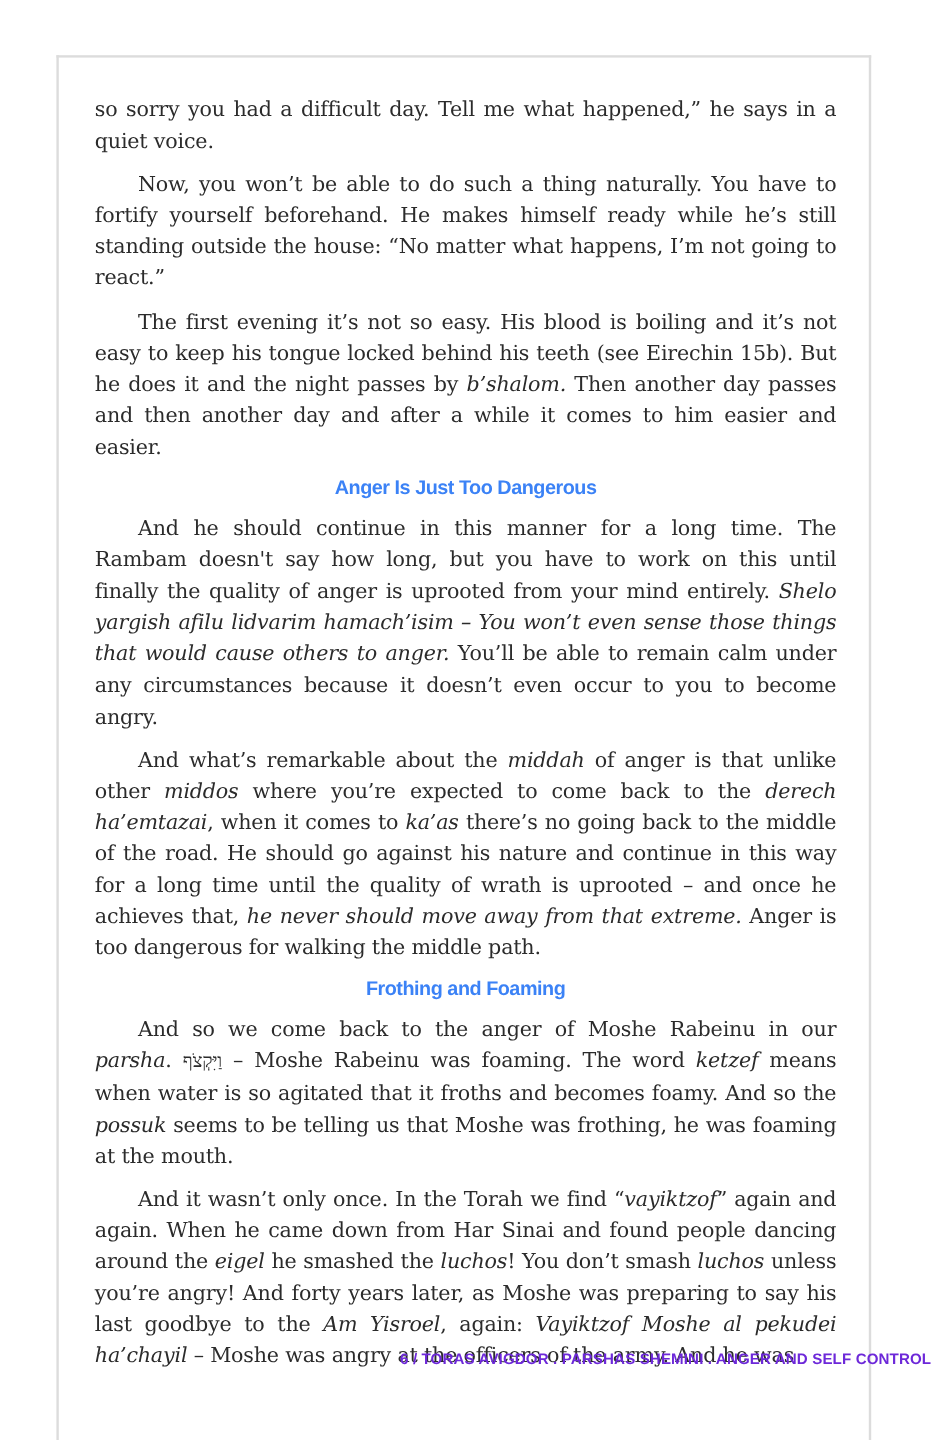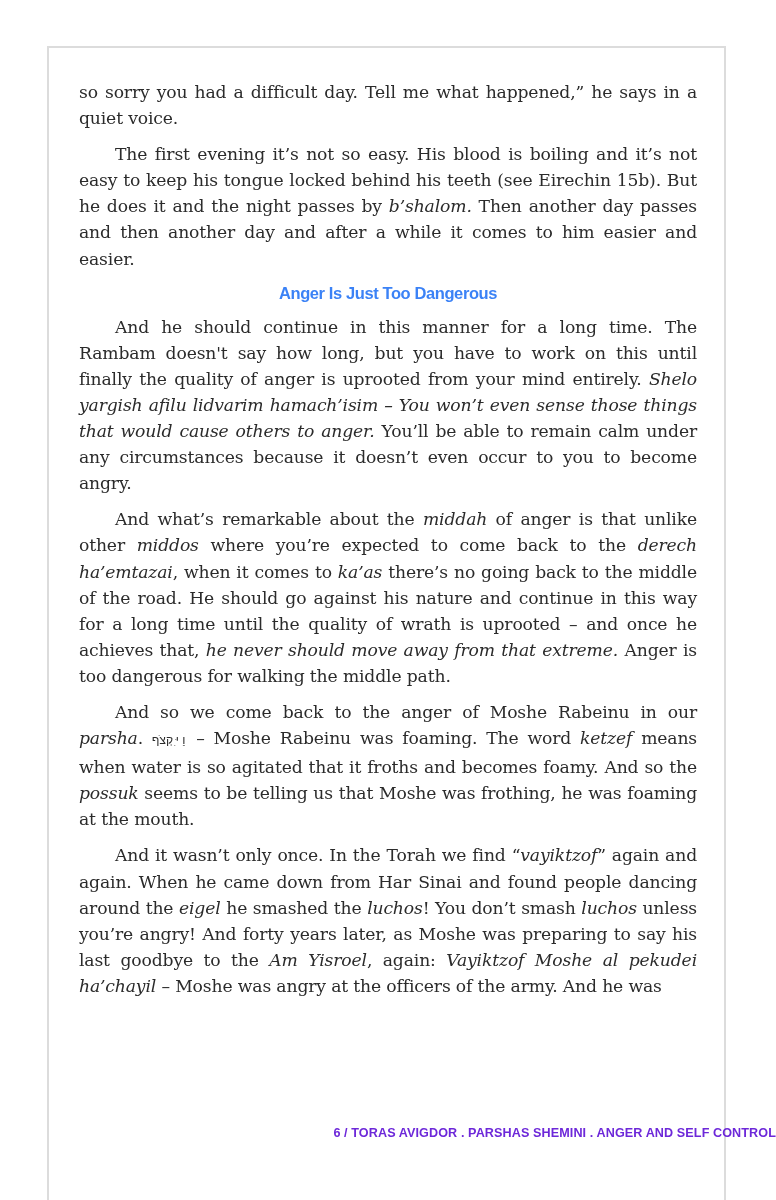--- a/index.html
+++ b/index.html
@@ -49,22 +49,22 @@
     font-weight: bold;
     font-size: 16.5px;
     line-height: 22px;
     text-align: center;
     margin: 5px 0 10px 0;
     color: #3b82f6;
     letter-spacing: -0.4px;
   }
   .content i { font-style: italic; }
   .heb {
-    font-family: Liberation Mono, monospace;
-    font-size: 12px;
+    font-family: Liberation Serif, serif;
+    font-size: 16px;
   }
   .footer {
     position: absolute;
     left: 0;
     width: 776px;
     top: 1126px;
     text-align: right;
     font-family: "Liberation Sans", "DejaVu Sans", sans-serif;
     font-weight: bold;
     font-size: 12.6px;
@@ -73,28 +73,30 @@
   }
 </style>
 </head>
 <body>
 
 <div class="page"></div>
 
 <div class="content">
   <div>
       <p class="noindent"><span>so sorry you had a difficult day. Tell me what happened,” he says in a quiet voice.</span></p>
+      <p><span>Now, you won’t be able to do such a thing naturally. You have to fortify yourself beforehand. He makes himself ready while he’s still standing outside the house: “No matter what happens, I’m not going to react.”</span></p>
       <p><span>The first evening it’s not so easy. His blood is boiling and it’s not easy to keep his tongue locked behind his teeth (see Eirechin 15b). But he does it and the night passes by </span><i>b’shalom.</i><span> Then another day passes and then another day and after a while it comes to him easier and easier.</span></p>
     </div>
 
   <h2>Anger Is Just Too Dangerous</h2>
   <div>
       <p><span>And he should continue in this manner for a long time. The Rambam doesn't say how long, but you have to work on this until finally the quality of anger is uprooted from your mind entirely. </span><i>Shelo yargish afilu lidvarim hamach’isim – You won’t even sense those things that would cause others to anger.</i><span> You’ll be able to remain calm under any circumstances because it doesn’t even occur to you to become angry.</span></p>
       <p><span>And what’s remarkable about the </span><i>middah</i><span> of anger is that unlike other </span><i>middos</i><span> where you’re expected to come back to the </span><i>derech ha’emtazai</i><span>, when it comes to </span><i>ka’as</i><span> there’s no going back to the middle of the road. He should go against his nature and continue in this way for a long time until the quality of wrath is uprooted – and once he achieves that, </span><i>he never should move away from that extreme.</i><span> Anger is too dangerous for walking the middle path.</span></p>
     </div>
 
+  <h2>Frothing and Foaming</h2>
   <div>
       <p><span>And so we come back to the anger of Moshe Rabeinu in our </span><i>parsha</i><span>. </span><span class="heb" dir="rtl">וַיִּקְצֹף</span><span> – Moshe Rabeinu was foaming. The word </span><i>ketzef</i><span> means when water is so agitated that it froths and becomes foamy. And so the </span><i>possuk</i><span> seems to be telling us that Moshe was frothing, he was foaming at the mouth.</span></p>
       <p><span>And it wasn’t only once. In the Torah we find “</span><i>vayiktzof</i><span>” again and again. When he came down from Har Sinai and found people dancing around the </span><i>eigel</i><span> he smashed the </span><i>luchos</i><span>! You don’t smash </span><i>luchos</i><span> unless you’re angry! And forty years later, as Moshe was preparing to say his last goodbye to the </span><i>Am Yisroel</i><span>, again: </span><i>Vayiktzof Moshe al pekudei ha’chayil</i><span> – Moshe was angry at the officers of the army. And he was</span></p>
     </div>
 </div>
 
 <div class="footer">6 / TORAS AVIGDOR . PARSHAS SHEMINI . ANGER AND SELF CONTROL</div>
 
 </body></html>

